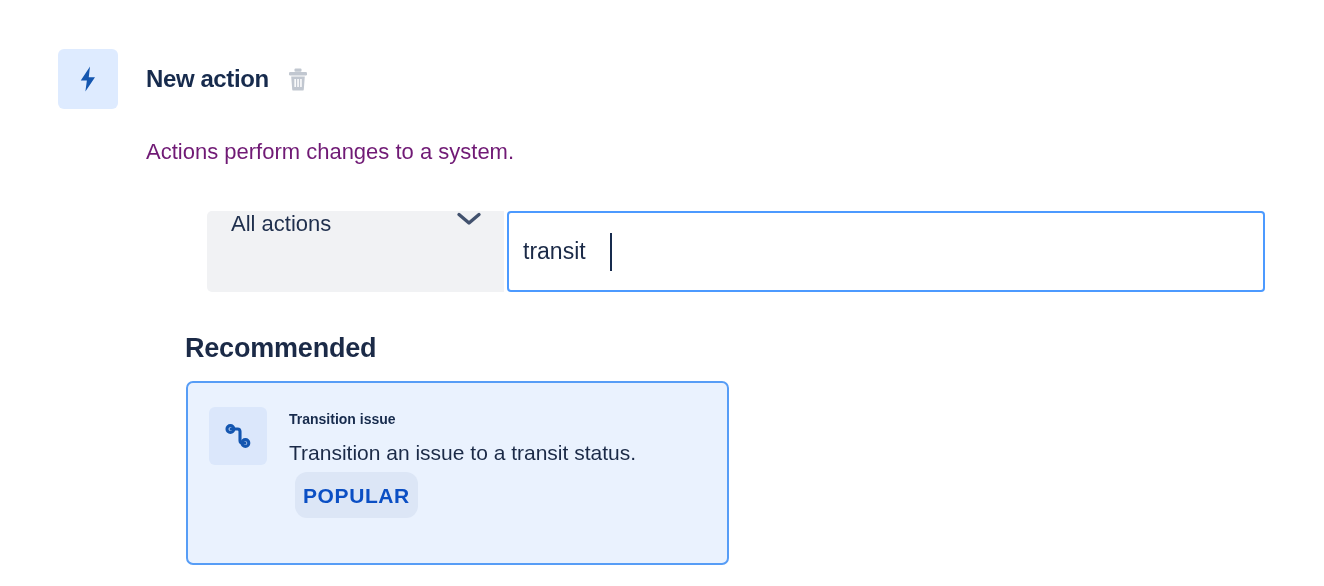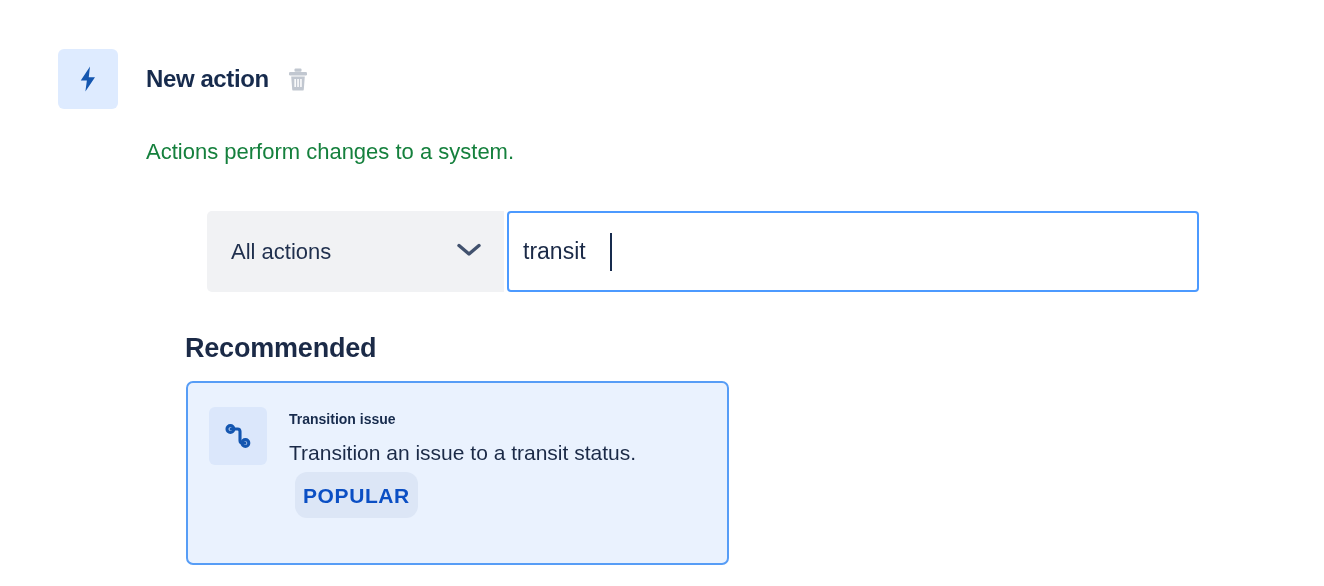--- a/index.html
+++ b/index.html
@@ -56,55 +56,54 @@
     cursor: pointer;
   }
   .delete-icon svg { display: block; }
 
   .subtitle {
     position: absolute;
     left: 146px;
     top: 138px;
     font-size: 22px;
     line-height: 28px;
-    color: #15803d;
+    color: #701a75;
     white-space: nowrap;
   }
 
   
   .search-row {
     position: absolute;
     left: 207px;
     top: 211px;
     display: flex;
     align-items: stretch;
   }
   .filter-select {
     width: 297px;
     height: 81px;
     box-sizing: border-box;
     background: #F1F2F4;
     border: none;
     border-radius: 5px 0 0 5px;
     display: flex;
-    align-items: center;
     padding: 0 22px 0 24px;
     cursor: pointer;
     position: relative;
   }
   .filter-select-label {
     font-size: 22px;
     color: #1F2F4D;
     flex: 1;
     white-space: nowrap;
   }
   .chevron { display: block; flex: none; }
 
   .search-input-wrap {
-    width: 692px;
+    width: 758px;
     height: 81px;
     box-sizing: border-box;
     background: #FFFFFF;
     border: 2px solid #4C9AFF;
     border-radius: 4px;
     display: flex;
     align-items: center;
     padding: 0 14px;
     margin-left: 3px;
     position: relative;

